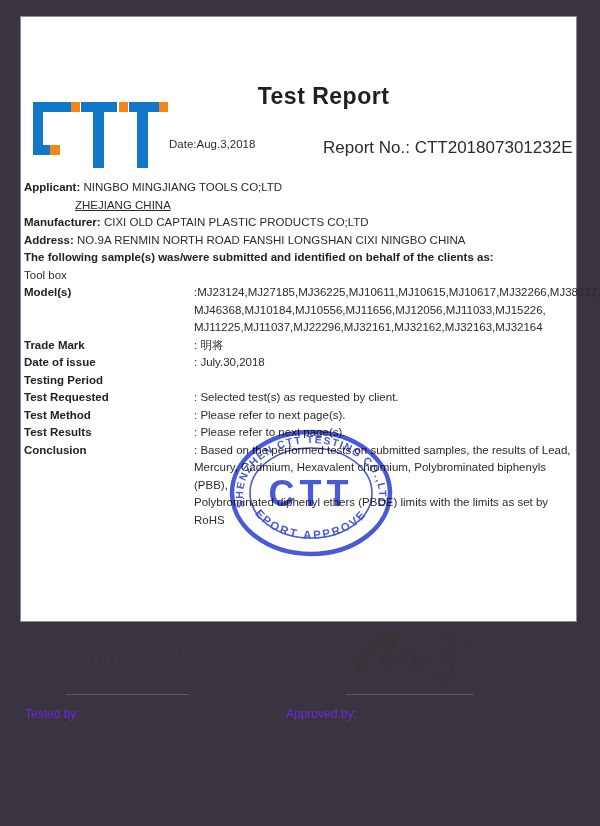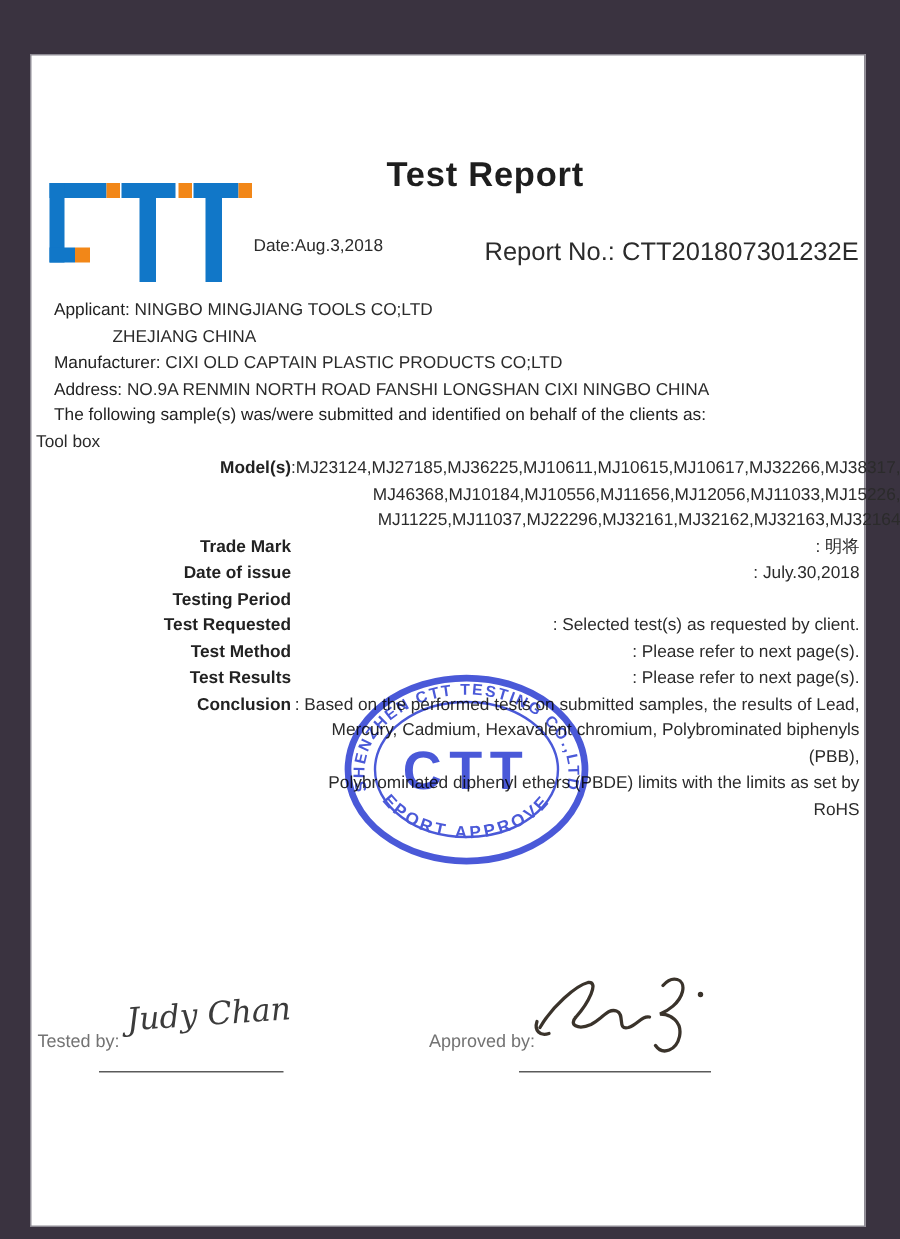--- a/index.html
+++ b/index.html
@@ -3,52 +3,52 @@
 <meta charset="utf-8">
 <style>
   html,body{margin:0;padding:0;}
   body{
     width:600px;height:826px;position:relative;overflow:hidden;
     background:#3a3340;
     font-family:"Liberation Sans", sans-serif;
     -webkit-font-smoothing:antialiased;
   }
   .page{
-    position:absolute;left:20px;top:36px;width:557px;height:782px;
+    position:absolute;left:20px;top:16px;width:557px;height:606px;
     background:#ffffff;border:1px solid #8d8a93;box-sizing:border-box;
   }
   
   .logo{position:absolute;left:12px;top:85px;width:136px;height:66px;}
   .logo .pc{position:absolute;}
   .blue{background:#1177c8;}
   .orange{background:#f28718;}
   
   .doc-title{
     position:absolute;left:180px;top:66px;width:245px;text-align:center;
     font-size:23px;font-weight:bold;color:#1e1e1e;letter-spacing:.5px;
   }
   .date-label{position:absolute;left:148px;top:121px;font-size:11.5px;color:#2b2b2b;}
   .report-no{position:absolute;left:302px;top:121px;font-size:17px;color:#2b2b2b;}
   
   .content{
     position:absolute;left:3px;top:162px;width:549px;
     font-size:11.5px;line-height:17.5px;color:#2b2b2b;
   }
-  .content b{font-weight:normal;color:#222;margin-left:12px;}
-  .indent2{padding-left:51px;}
-  .row{display:flex;text-align:right;}
+  .content b{font-weight:bold;color:#222;}
+  .indent2{padding-left:51px;text-decoration:underline;}
+  .row{display:flex;}
   .row .lbl{width:170px;flex:none;font-weight:bold;color:#222;}
   .row .val{flex:1;}
   
   .stamp{
     position:absolute;left:206px;top:410px;width:168px;height:132px;
     opacity:.85;mix-blend-mode:multiply;
   }
   
-  .foot-label{position:absolute;font-size:12px;color:#737373;}
+  .foot-label{position:absolute;font-size:12px;color:#6d28d9;margin-top:40px;}
   .sig-line{position:absolute;border-top:1.6px solid #5a5a5a;height:0;}
   .sig1{position:absolute;left:58px;top:612px;width:130px;height:58px;}
   .sig1 text{
     font-family:"DejaVu Serif", serif;font-style:italic;
     font-size:21px;fill:#3b3b3b;
   }
   .sig2{position:absolute;left:333px;top:608px;width:125px;height:66px;}
 </style>
 </head>
 <body>

